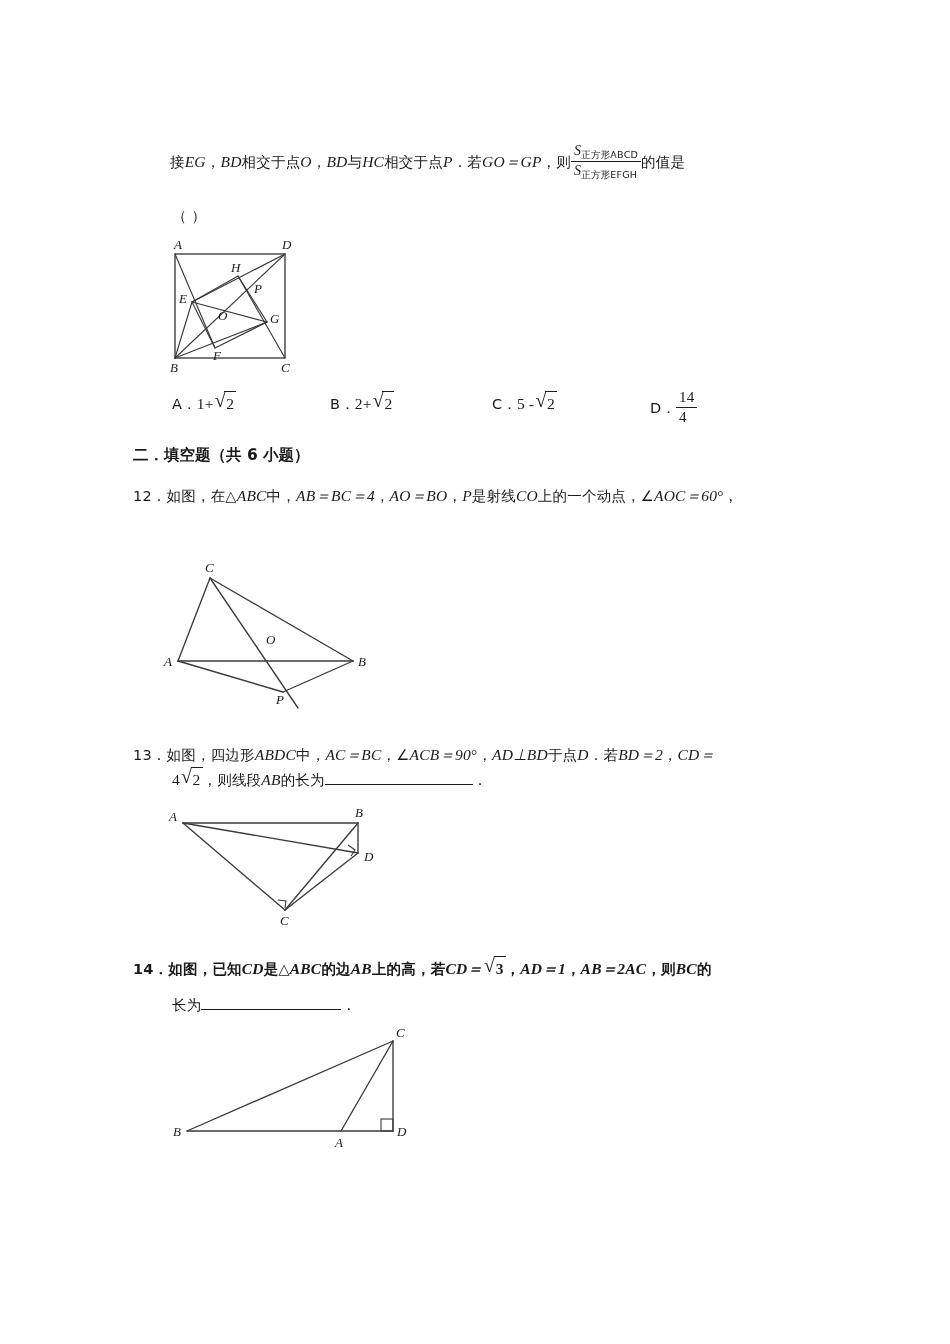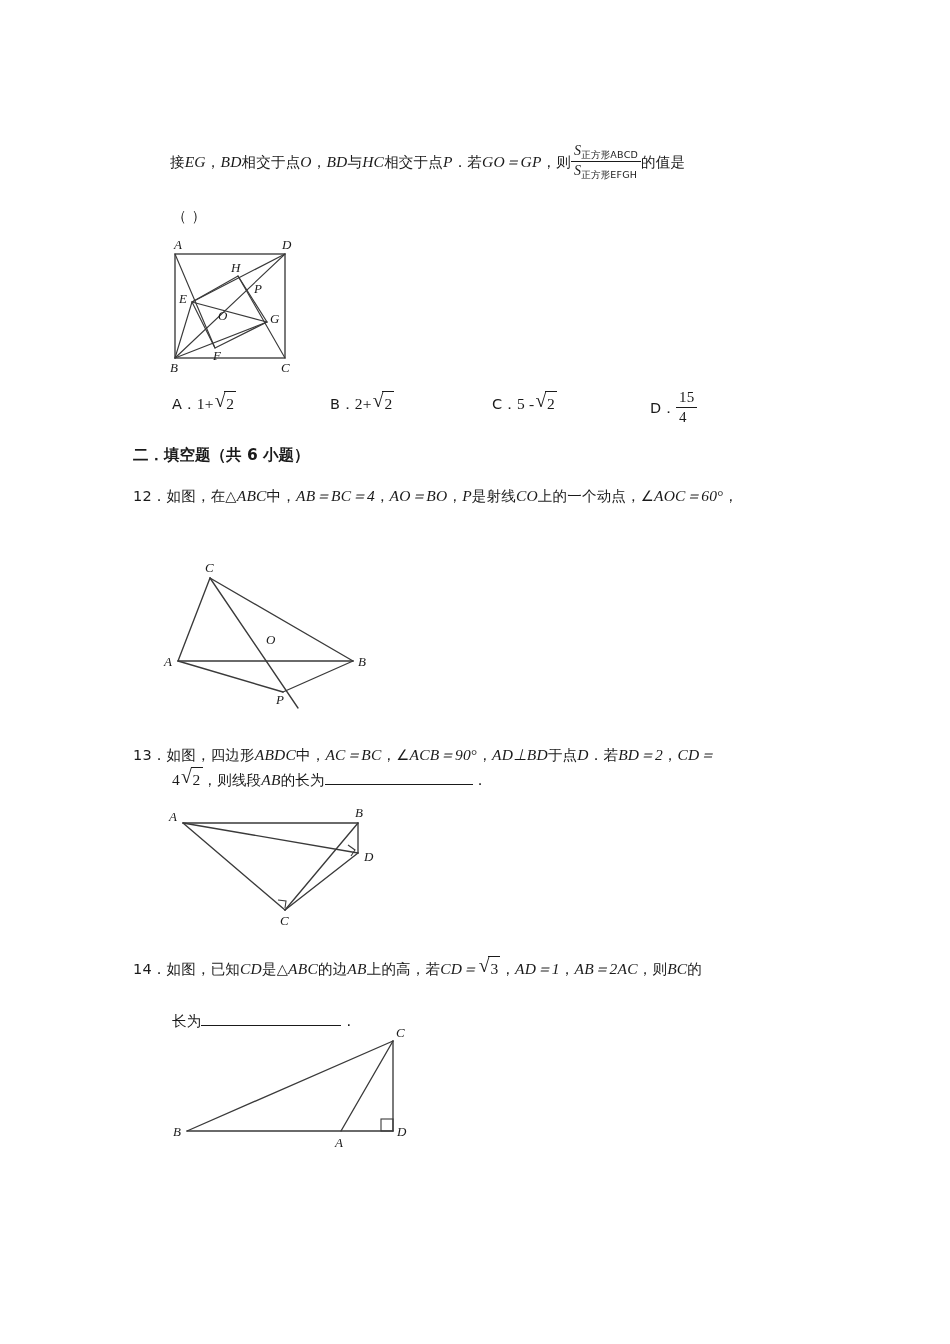--- a/index.html
+++ b/index.html
@@ -157,21 +157,21 @@
   <div class="line" style="left:172px; top:383px;">
     <span class="cn">A．</span><span>1+</span><span class="sqrt"><span class="tick">√</span><span class="radicand">2</span></span>
   </div>
   <div class="line" style="left:330px; top:383px;">
     <span class="cn">B．</span><span>2+</span><span class="sqrt"><span class="tick">√</span><span class="radicand">2</span></span>
   </div>
   <div class="line" style="left:492px; top:383px;">
     <span class="cn">C．</span><span>5 -</span><span class="sqrt"><span class="tick">√</span><span class="radicand">2</span></span>
   </div>
   <div class="line" style="left:650px; top:383px;">
-    <span class="cn">D．</span><span class="frac" style="font-size:15px;"><span class="num">15</span><span class="den">4</span></span>
+    <span class="cn">D．</span><span class="frac" style="font-size:15px;"><span class="num">14</span><span class="den">4</span></span>
   </div>
 
   <div class="section-head" style="left:133px; top:437px;">二．填空题（共 6 小题）</div>
 
   <div class="line" style="left:133px; top:476px;">
     <span class="cn">12．</span><span class="cn">如图，在△</span><span class="it">ABC</span><span class="cn">中，</span><span class="it">AB＝BC＝4</span><span class="cn">，</span><span class="it">AO＝BO</span><span class="cn">，</span><span class="it">P</span><span class="cn">是射线</span><span class="it">CO</span><span class="cn">上的一个动点，∠</span><span class="it">AOC＝60</span><span>°</span><span class="cn">，</span>
   </div>
 
   <div class="fig" style="left:160px; top:548px;">
     <svg width="240" height="165" viewBox="0 0 240 165">
@@ -214,24 +214,24 @@
 
       <path class="ra" d="M113,97 L121,98 L120,105"></path>
 
       <text class="lbl" x="4" y="18">A</text>
       <text class="lbl" x="190" y="14">B</text>
       <text class="lbl" x="199" y="58">D</text>
       <text class="lbl" x="115" y="122">C</text>
     </svg>
   </div>
 
-  <div class="line" style="left:133px; top:948px;">
+  <div class="line" style="left:133px; top:948px;font-weight:bold;">
     <span class="cn">14．</span><span class="cn">如图，已知</span><span class="it">CD</span><span class="cn">是△</span><span class="it">ABC</span><span class="cn">的边</span><span class="it">AB</span><span class="cn">上的高，若</span><span class="it">CD＝</span><span class="sqrt"><span class="tick">√</span><span class="radicand">3</span></span><span class="cn">，</span><span class="it">AD＝1</span><span class="cn">，</span><span class="it">AB＝2AC</span><span class="cn">，则</span><span class="it">BC</span><span class="cn">的</span>
   </div>
-  <div class="line" style="left:172px; top:985px;margin-top:16px;">
+  <div class="line" style="left:172px; top:985px;">
     <span class="cn">长为</span><span class="blank" style="width:140px;"></span><span class="cn">．</span>
   </div>
 
   <div class="fig" style="left:165px; top:1015px;">
     <svg width="250" height="130" viewBox="0 0 250 130">
 
       <line class="stroke" x1="22" y1="108" x2="228" y2="108"></line>
       <line class="stroke" x1="22" y1="108" x2="228" y2="18"></line>
       <line class="stroke" x1="228" y1="18" x2="228" y2="108"></line>
       <line class="stroke" x1="228" y1="18" x2="176" y2="108"></line>

